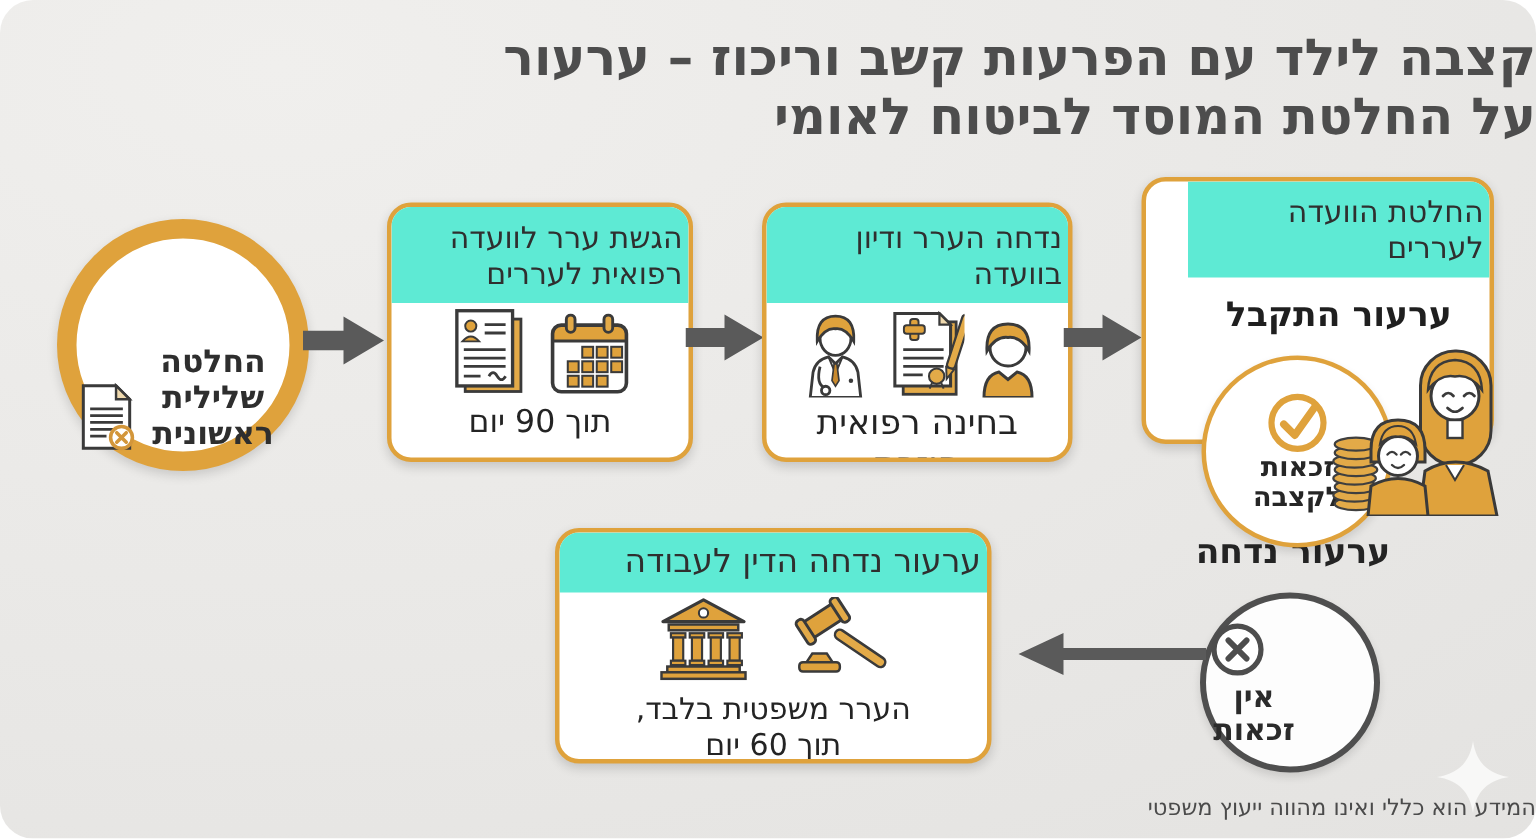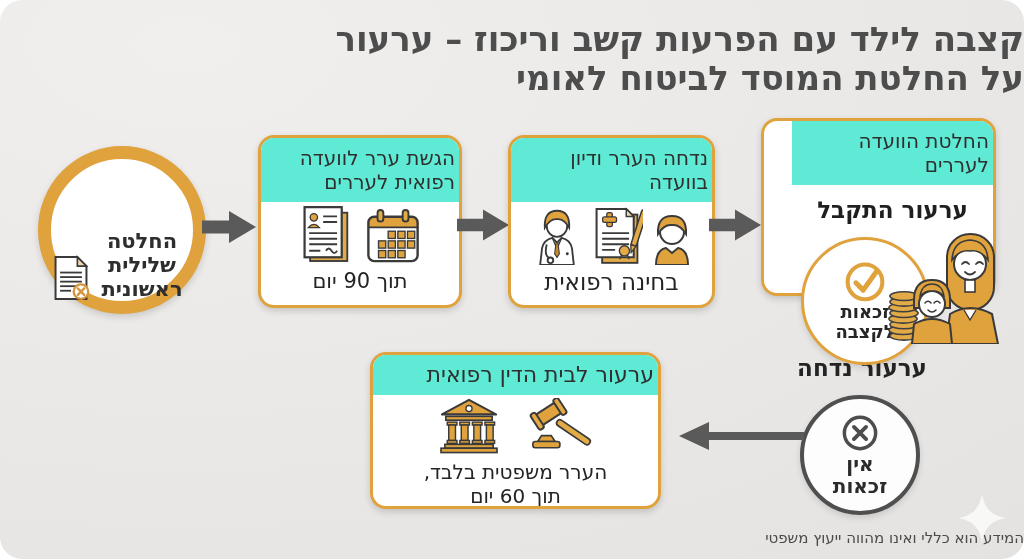--- a/index.html
+++ b/index.html
@@ -45,21 +45,21 @@
   }
   .ok-circle .lbl{font-size:18px;font-weight:800;line-height:1.12;color:#262626;width:78px;}
   .coins{position:absolute;left:887px;top:288px;z-index:4;}
   .family{position:absolute;left:902px;top:226px;z-index:4;}
   
   .rej-label{position:absolute;left:778px;top:355px;width:168px;text-align:center;
     font-size:23px;font-weight:800;color:#242424;direction:rtl;}
   .x-circle{
     position:absolute;left:800px;top:395px;width:112px;height:112px;background:#fdfdfd;
     border:4px solid #4f4f4f;border-radius:50%;
-    display:flex;flex-direction:column;align-items:center;justify-content:center;
+    display:flex;flex-direction:column;align-items:flex-end;justify-content:center;
     text-align:center;direction:rtl;box-shadow:0 3px 6px rgba(0,0,0,.12);
   }
   .x-circle .lbl{font-size:20px;font-weight:800;line-height:1.1;color:#2b2b2b;width:64px;}
   
   .arrow{position:absolute;}
   
   .court{left:370px;top:352px;width:285px;height:151px;}
   .court .hdr{font-size:22px;padding:7px 4px;}
   .footer{
     position:absolute;left:0;right:0;top:529px;text-align:right;
@@ -276,21 +276,21 @@
     <div class="lbl">אין זכאות</div>
   </div>
 
   <div class="arrow" style="left:676px;top:417px;">
     <svg width="128" height="38" viewBox="0 0 128 38">
         <polygon points="128,15 33,15 33,5 3,19 33,33 33,23 128,23" fill="#5a5a5a"></polygon>
       </svg>
   </div>
 
   <div class="step court">
-    <div class="hdr">ערעור לבית הדין רפואית</div>
+    <div class="hdr">ערעור נדחה הדין לעבודה</div>
     <div class="bdy">
       <div class="icons" style="gap:20px;">
         <span>
           <svg width="62" height="56" viewBox="0 0 64 58">
             <polygon points="32,2 60,17 4,17" fill="#dfa23c" stroke="#3a3a3a" stroke-width="2.2" stroke-linejoin="round"></polygon>
             <circle cx="32" cy="11" r="3.2" fill="#fff" stroke="#3a3a3a" stroke-width="1.4"></circle>
             <rect x="8" y="19" width="48" height="4" fill="#dfa23c" stroke="#3a3a3a" stroke-width="1.7"></rect>
             <g fill="#dfa23c" stroke="#3a3a3a" stroke-width="1.5">
               <rect x="9.5" y="25" width="10" height="3"></rect>
                 <rect x="11" y="28" width="7" height="16"></rect>

